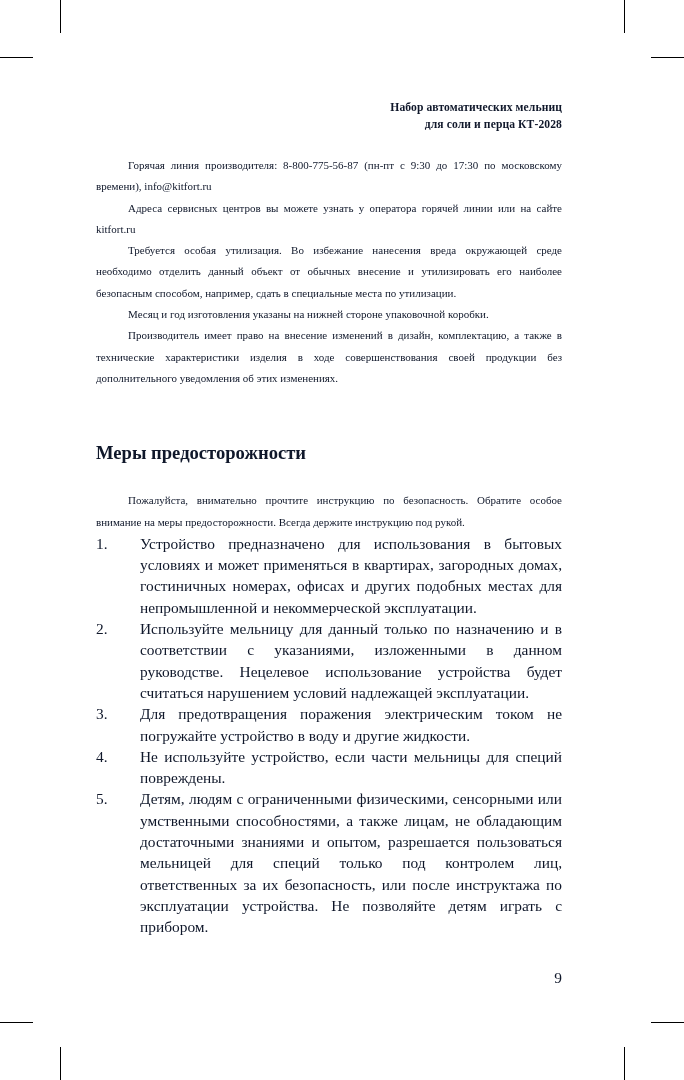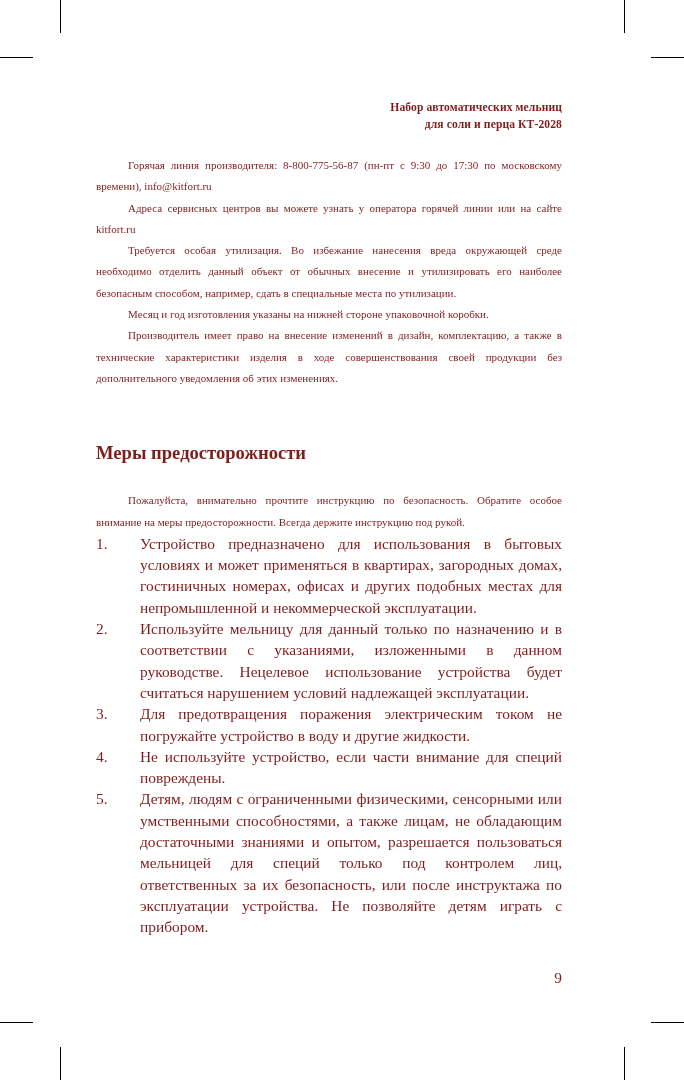--- a/index.html
+++ b/index.html
@@ -7,21 +7,21 @@
     padding: 0;
     background: #ffffff;
   }
   .page {
     position: relative;
     width: 684px;
     height: 1080px;
     background: #ffffff;
     overflow: hidden;
     font-family: "Liberation Serif", "DejaVu Serif", serif;
-    color: #7f1d1d;
+    color: #0f172a;
   }
 
   
   .crop {
     position: absolute;
     background: #000000;
   }
   .crop.h { height: 1.4px; width: 33px; }
   .crop.v { width: 1.4px; height: 33px; }
 
@@ -154,21 +154,21 @@
         <li>
           <span class="num">2.</span>
           <span>Используйте мельницу для данный только по назначению и в соответствии с указаниями, изложенными в данном руководстве. Нецелевое использование устройства будет считаться нарушением условий надлежащей эксплуатации.</span>
         </li>
         <li>
           <span class="num">3.</span>
           <span>Для предотвращения поражения электрическим током не погружайте устройство в воду и другие жидкости.</span>
         </li>
         <li>
           <span class="num">4.</span>
-          <span>Не используйте устройство, если части внимание для специй повреждены.</span>
+          <span>Не используйте устройство, если части мельницы для специй повреждены.</span>
         </li>
         <li>
           <span class="num">5.</span>
           <span>Детям, людям с ограниченными физическими, сенсорными или умственными способностями, а также лицам, не обладающим достаточными знаниями и опытом, разрешается пользоваться мельницей для специй только под контролем лиц, ответственных за их безопасность, или после инструктажа по эксплуатации устройства. Не позволяйте детям играть с прибором.</span>
         </li>
       </ol>
 
     </div>
 
     <div class="folio">9</div>

